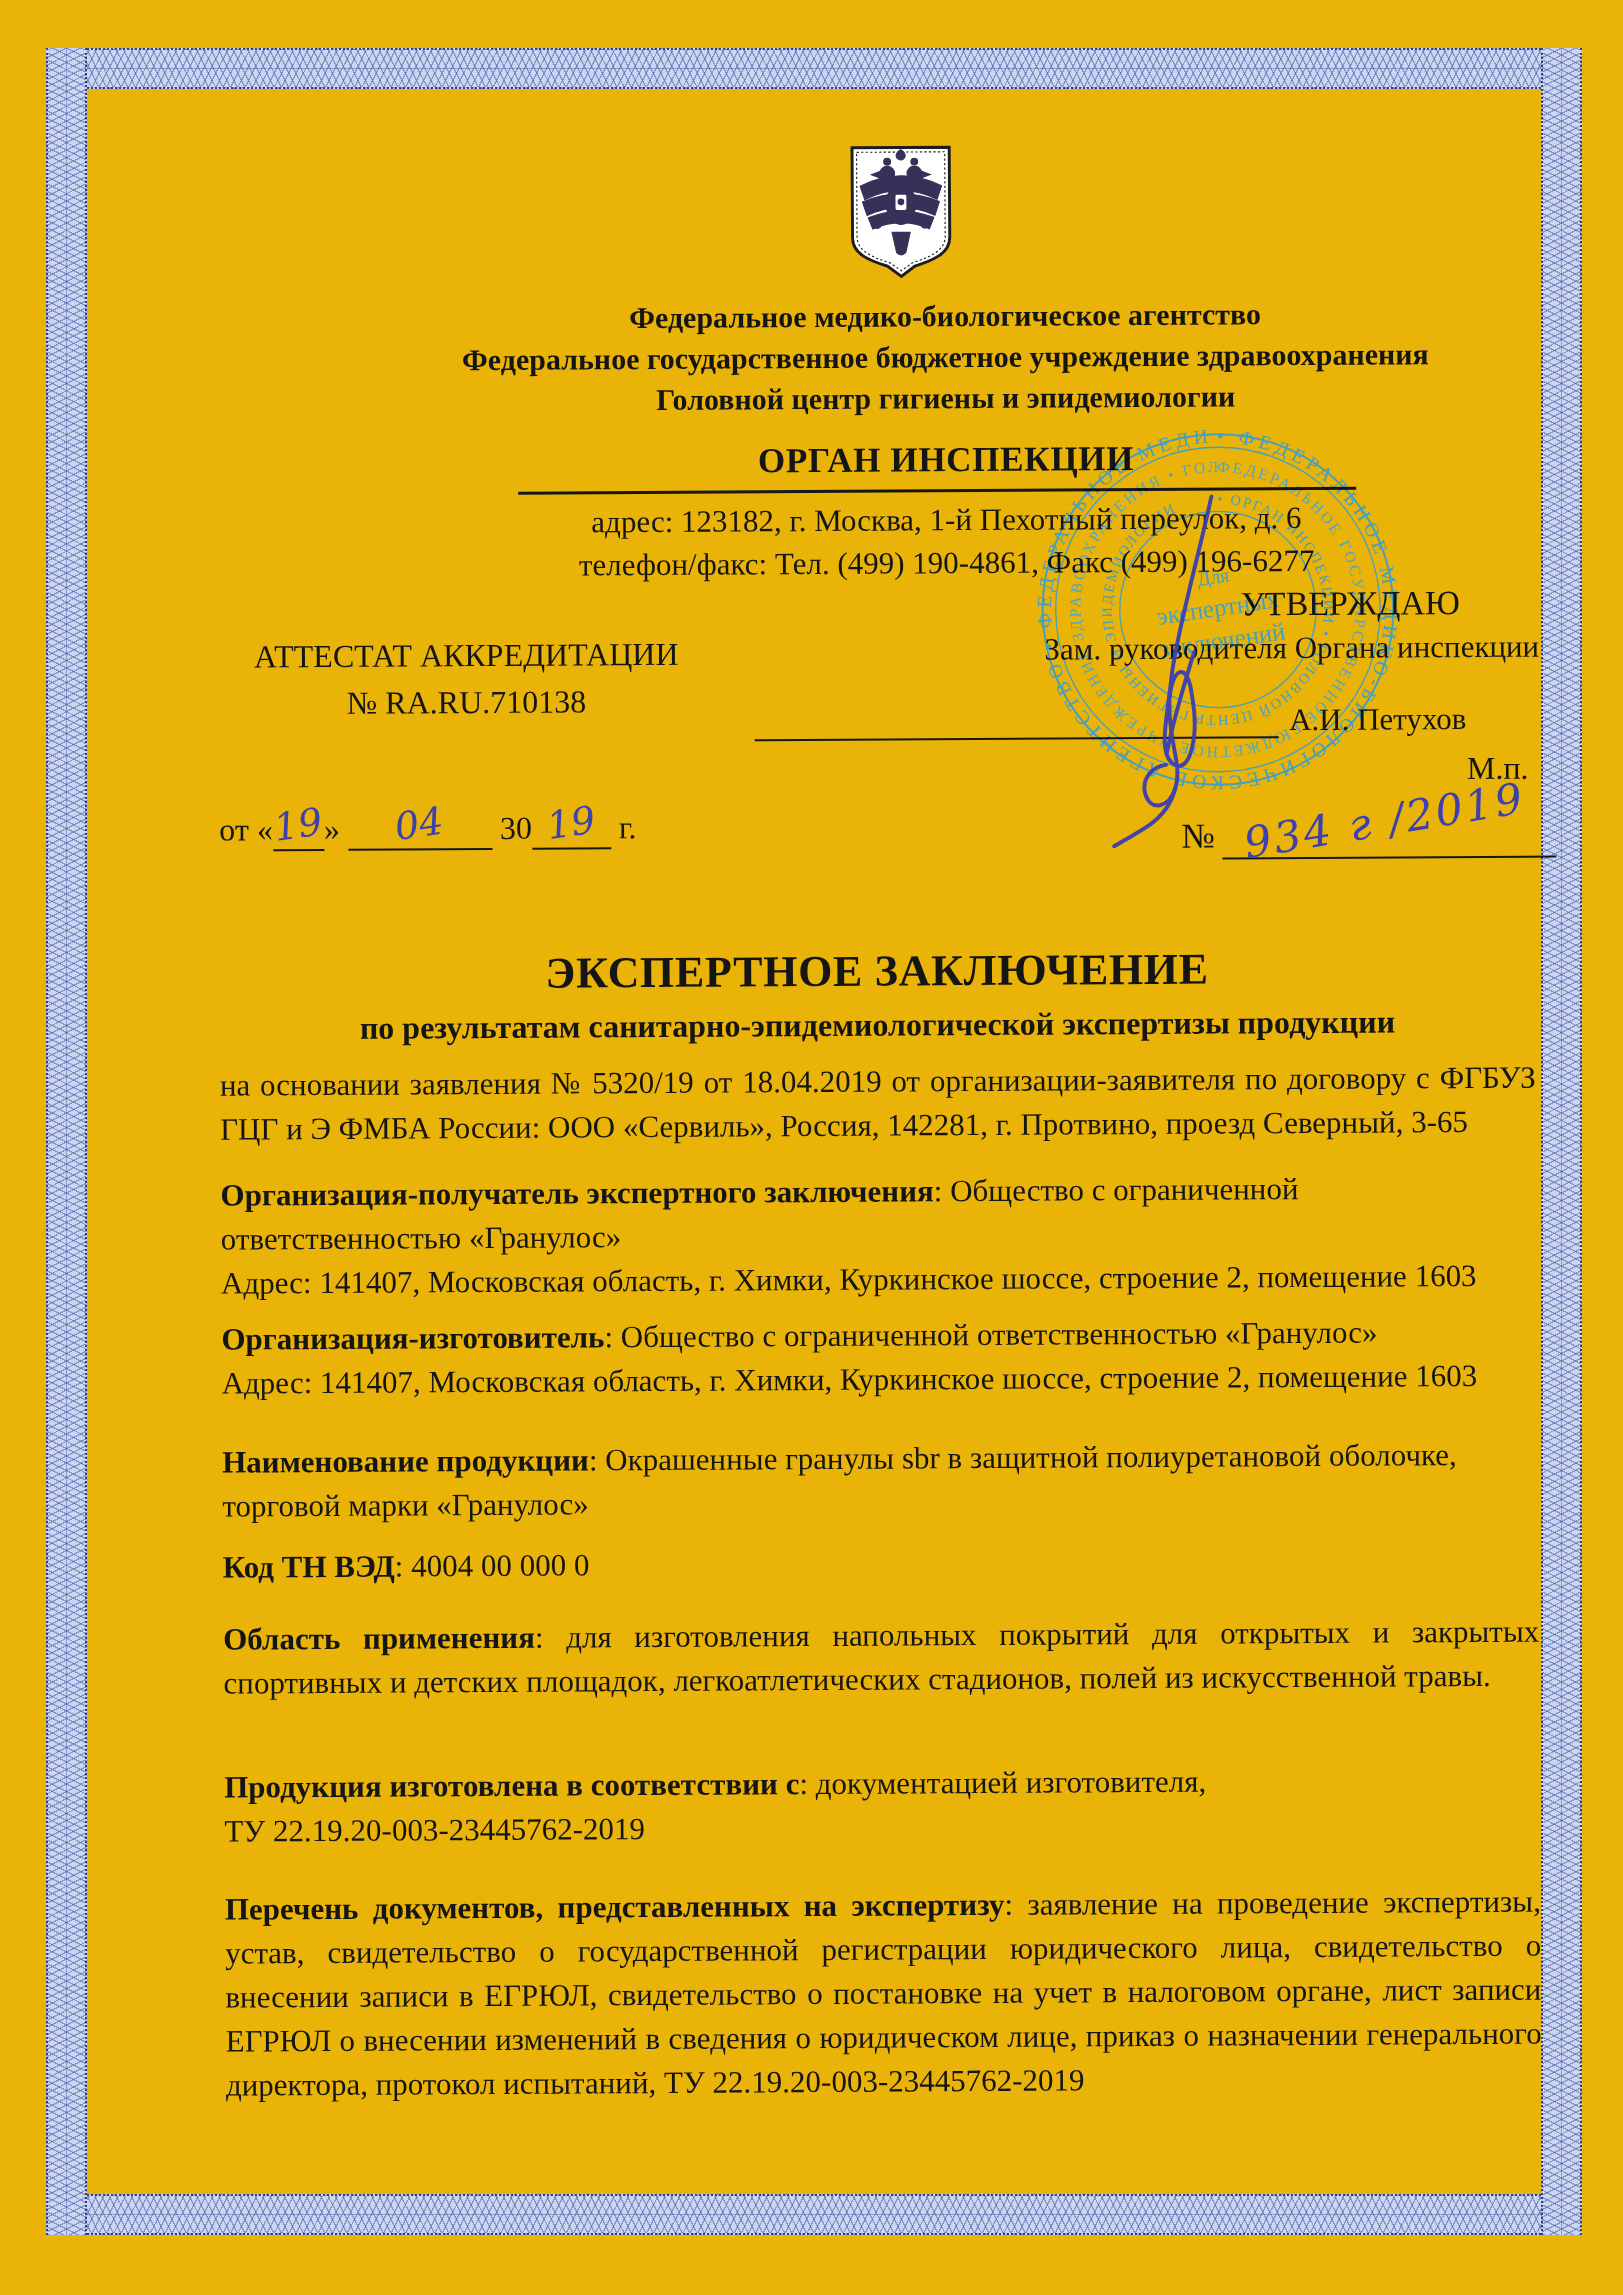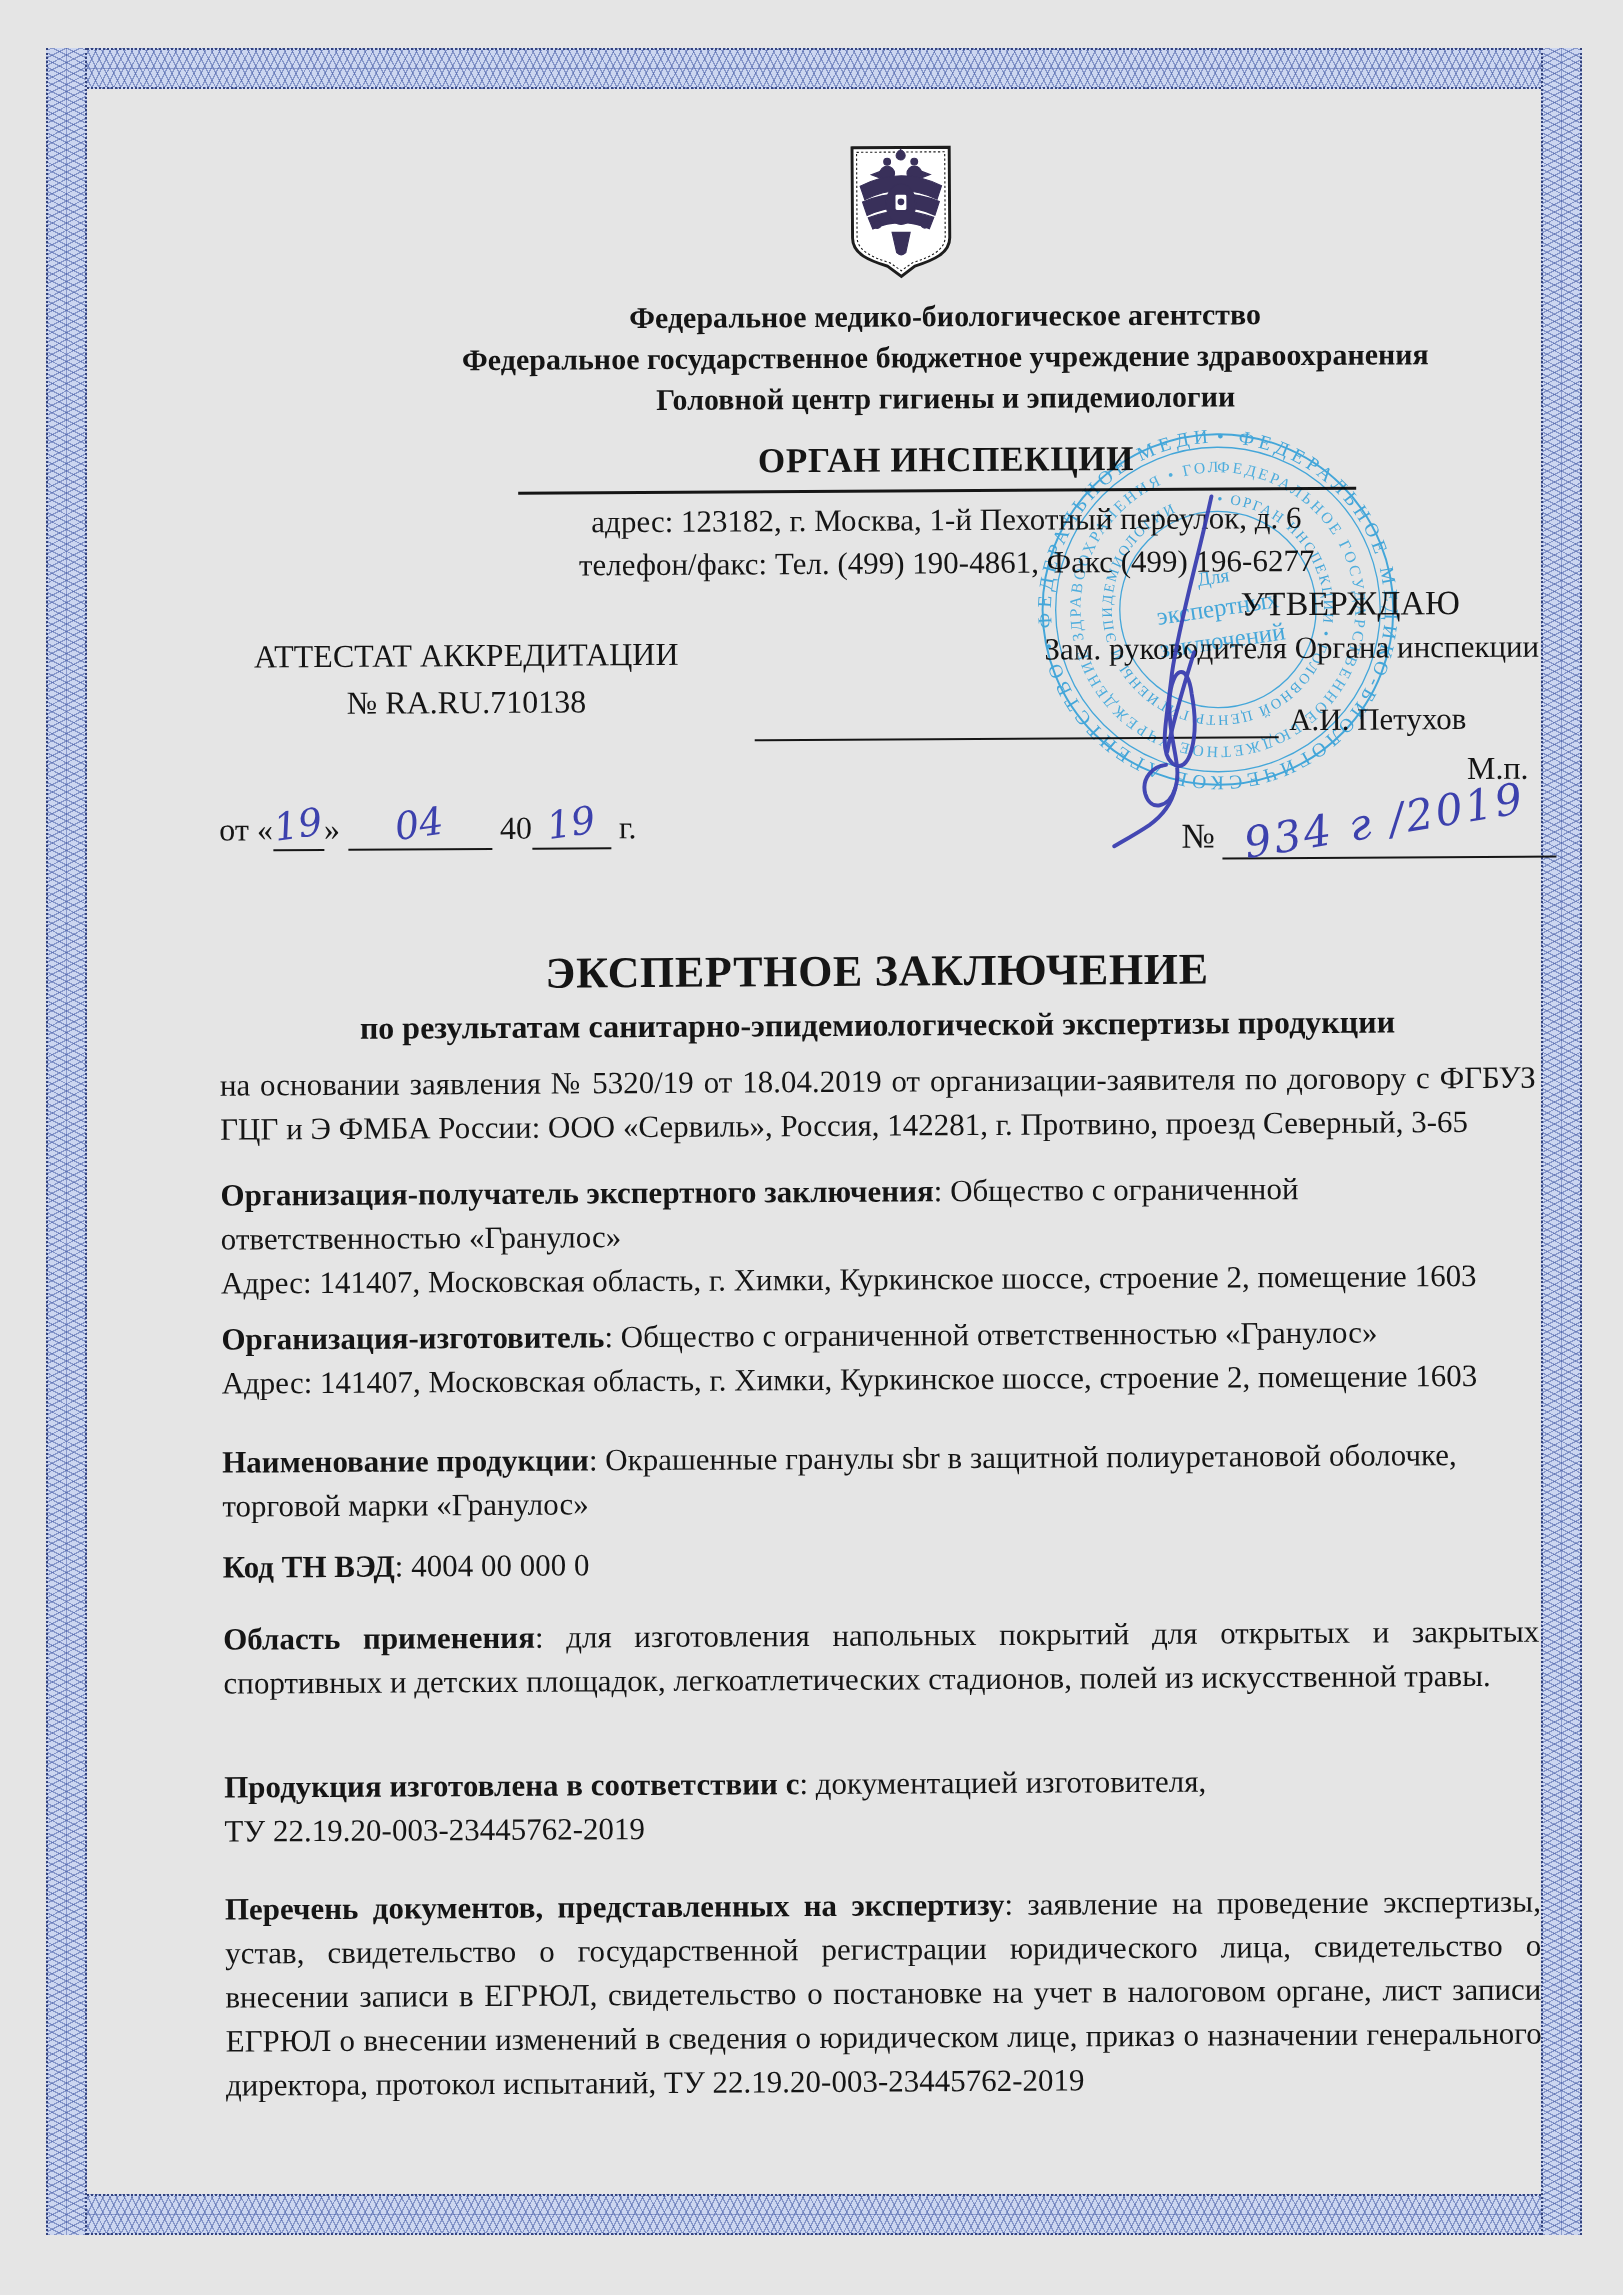--- a/index.html
+++ b/index.html
@@ -1,16 +1,16 @@
 <!DOCTYPE html>
 <html lang="ru" style="font-size:10.5px"><head>
 <meta charset="utf-8">
 <style>
   html,body{margin:0;padding:0;background:#ffffff;}
-  .page{position:relative;width:1623px;height:2295px;background:#e5e5e5;overflow:hidden;
+  .page{position:relative;width:1623px;height:2295px;background:#eab308;overflow:hidden;
         font-family:"Liberation Serif", serif;color:#151515;}
   
   .bh,.bv{position:absolute;background-color:#ccd6f0;}
   .bh{left:47px;right:42px;height:37px;
       border-top:2px dotted #33427c;border-bottom:2px dotted #33427c;
       background-image:
         repeating-linear-gradient(63deg, rgba(77,98,170,.55) 0 1.3px, transparent 1.3px 6.5px),
         repeating-linear-gradient(-63deg, rgba(77,98,170,.55) 0 1.3px, transparent 1.3px 6.5px),
         linear-gradient(rgba(77,98,170,.5),rgba(77,98,170,.5));
       background-size:auto,auto,100% 1.3px;background-position:0 0,0 0,0 50%;
@@ -116,21 +116,21 @@
     </div>
     <div class="abs sigrow" style="left:753px;top:702px;width:792px;">
       <span class="sigline"></span>
       <span class="signame">А.И. Петухов</span>
     </div>
     <div class="abs mp" style="left:1465px;top:754px;">М.п.</div>
 
     <div class="abs dateline" style="left:217px;top:802px;">
       <span>от «</span><span class="u" style="width:51px;"><span class="ink day">19</span></span><span>»</span>
       <span class="u" style="width:144px;"><span class="ink day">04</span></span>
-      <span>40</span><span class="u" style="width:79px;"><span class="ink day">19</span></span>
+      <span>30</span><span class="u" style="width:79px;"><span class="ink day">19</span></span>
       <span>г.</span>
     </div>
     <div class="abs dateline" style="left:1179px;top:810px;">
       <span style="font-size:35px;">№</span>
       <span class="u" style="width:334px;"><span class="ink numink">934 г /2019</span></span>
     </div>
 
     <div class="abs ctr title" style="top:946px;">ЭКСПЕРТНОЕ ЗАКЛЮЧЕНИЕ</div>
     <div class="abs ctr subtitle" style="top:1007px;">по результатам санитарно-эпидемиологической экспертизы продукции</div>
 

